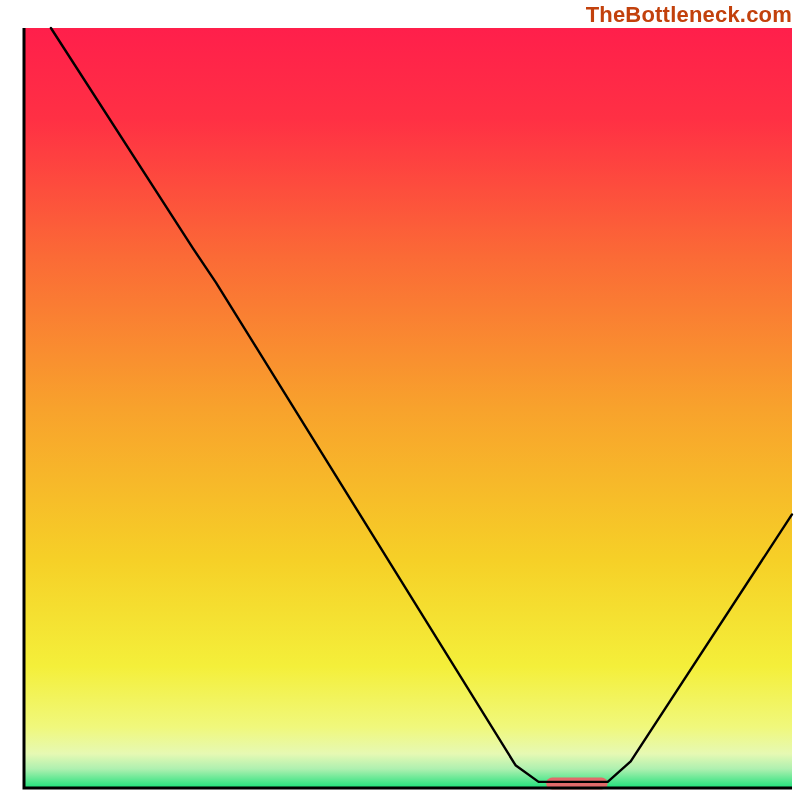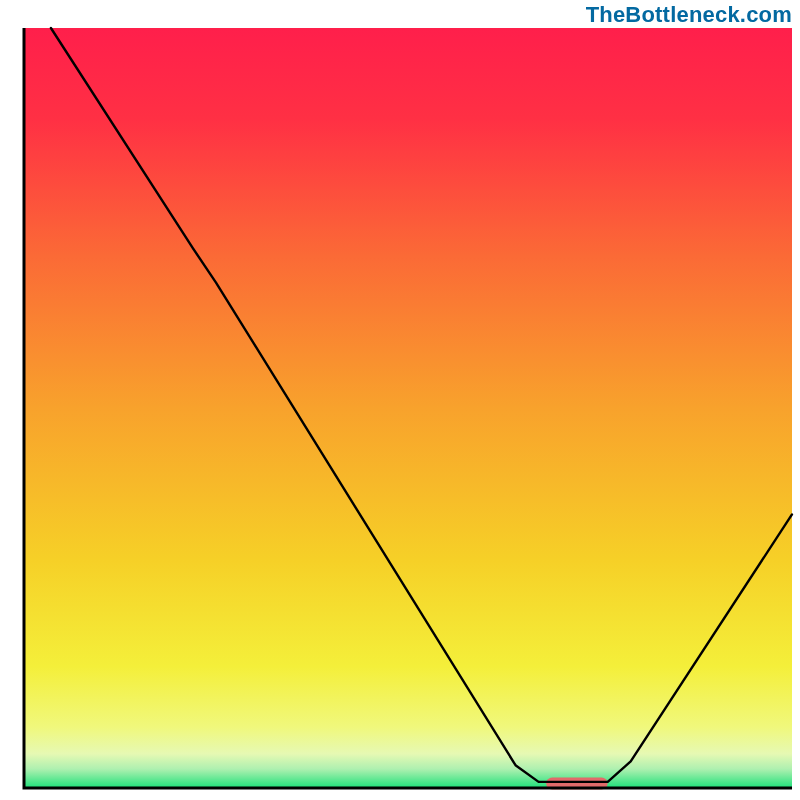--- a/index.html
+++ b/index.html
@@ -14,21 +14,21 @@
     position: relative;
     width: 800px;
     height: 800px;
   }
   .watermark {
     position: absolute;
     top: 2px;
     right: 8px;
     font-size: 22px;
     font-weight: 600;
-    color: #0369a1;
+    color: #c2410c;
     letter-spacing: 0.2px;
   }
   svg { display: block; }
 </style>
 </head>
 <body>
 
 <div class="chart-wrap">
   <div class="watermark">TheBottleneck.com</div>
 

